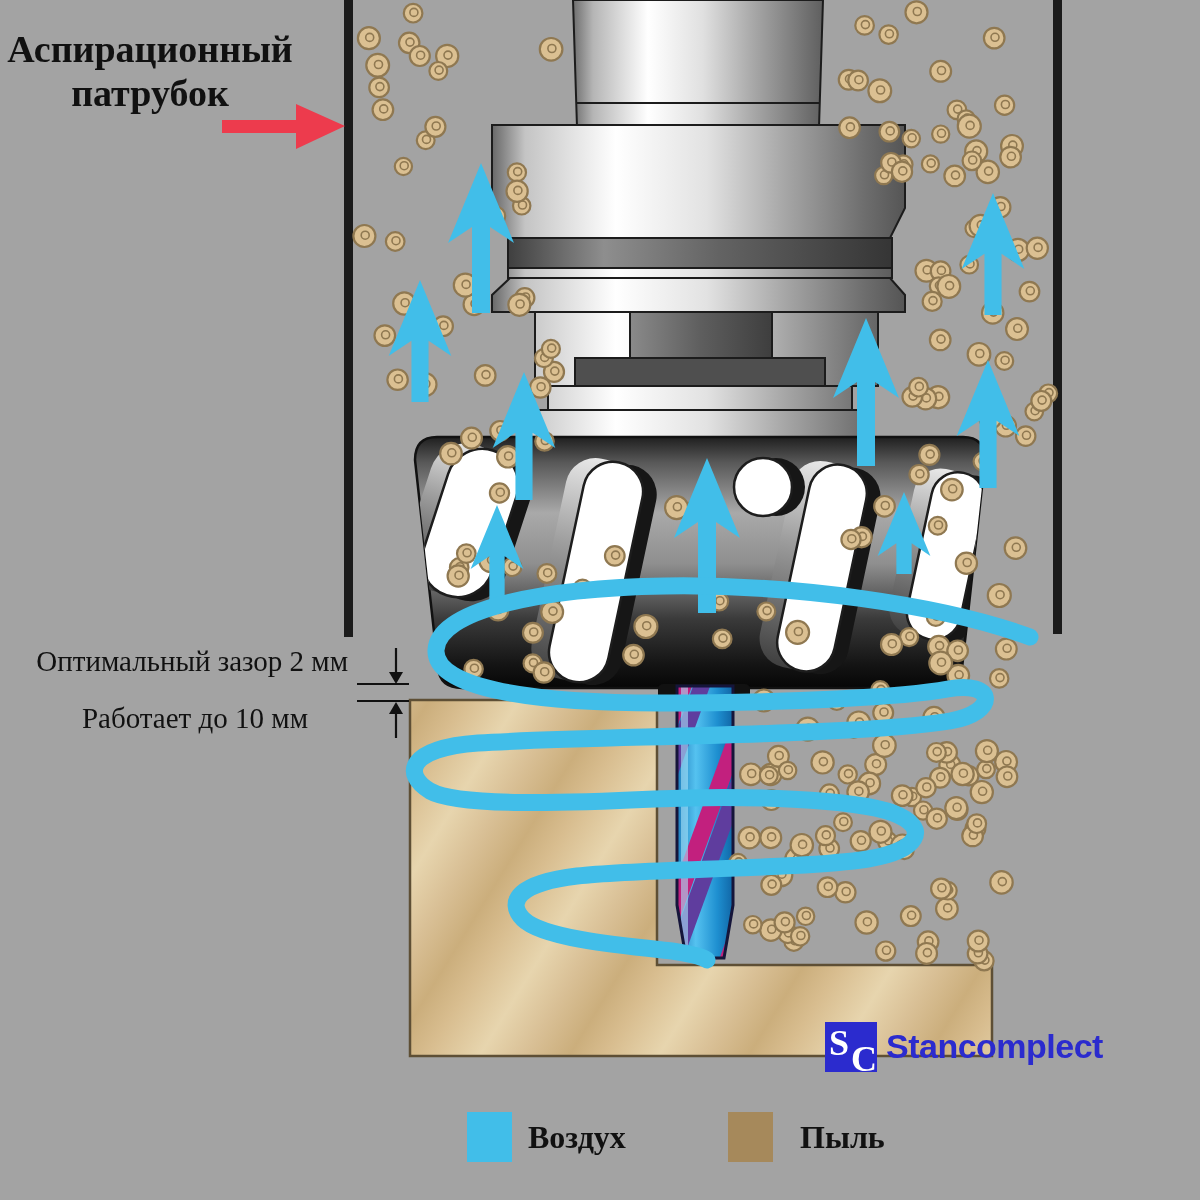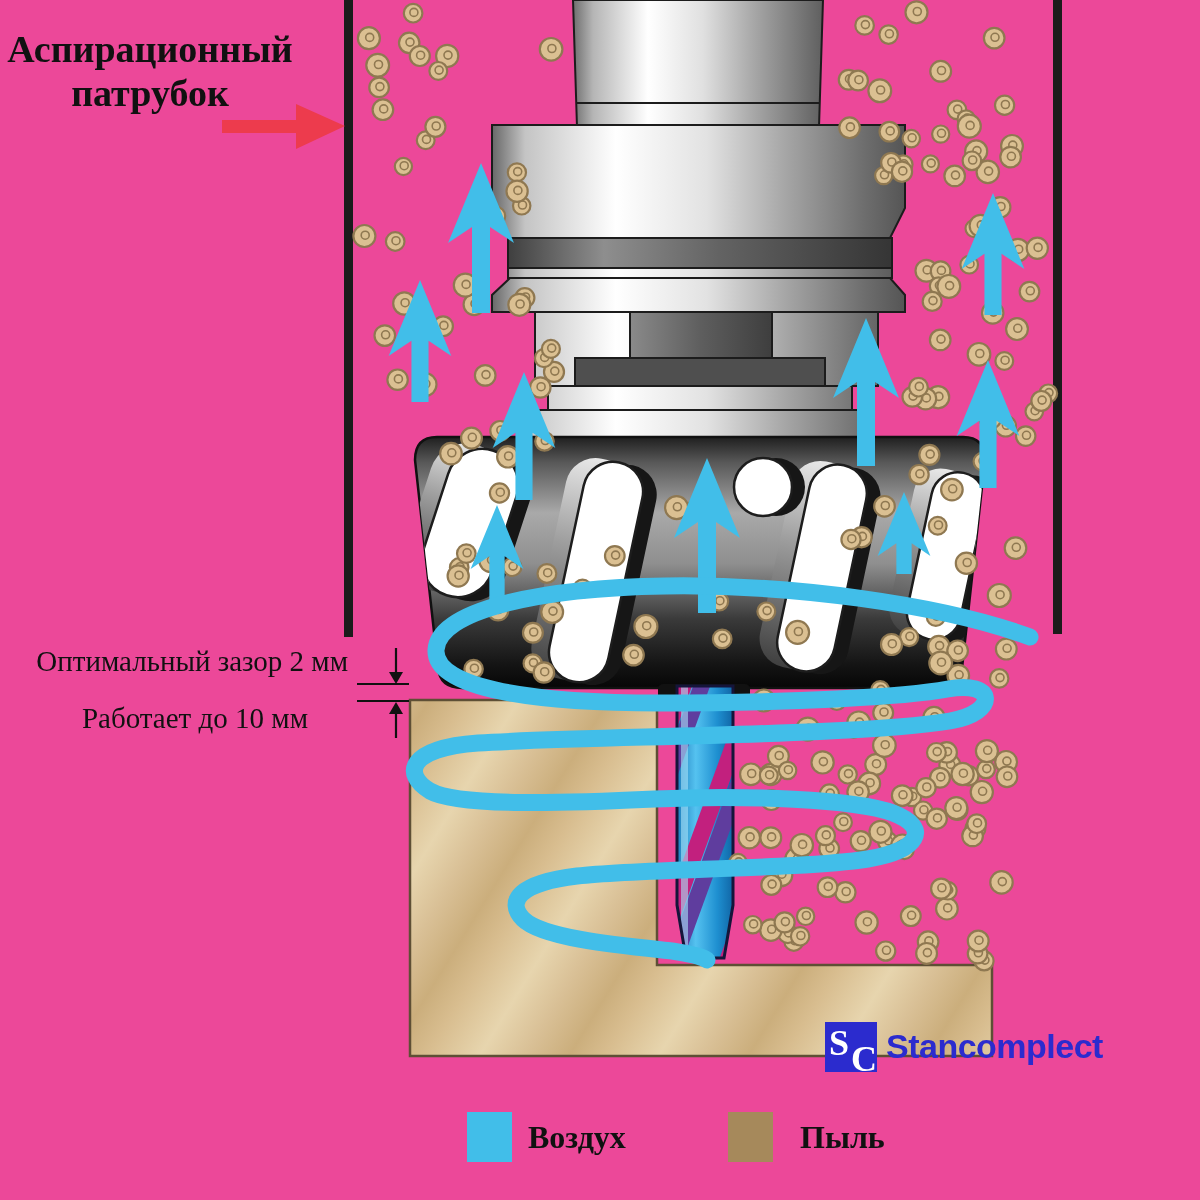--- a/index.html
+++ b/index.html
@@ -1,16 +1,16 @@
 <!DOCTYPE html>
 <html><head>
 <meta charset="utf-8">
 <style>
   html,body{margin:0;padding:0;background:#fff;}
-  #stage{position:relative;width:1200px;height:1200px;background:#ec4899;overflow:hidden;}
+  #stage{position:relative;width:1200px;height:1200px;background:#a3a3a3;overflow:hidden;}
   svg{display:block;}
   .title-text{font:bold 38px "Liberation Serif", serif;fill:#111;}
   .anno-text{font:29px "Liberation Serif", serif;fill:#111;}
   .legend-text{font:bold 32px "Liberation Serif", serif;fill:#111;}
   .logo-name{font:bold 34px "Liberation Sans", sans-serif;letter-spacing:-0.5px;}
   .logo-letter{font:bold 36px "Liberation Serif", serif;fill:#ffffff;}
 </style>
 </head>
 <body>
 

